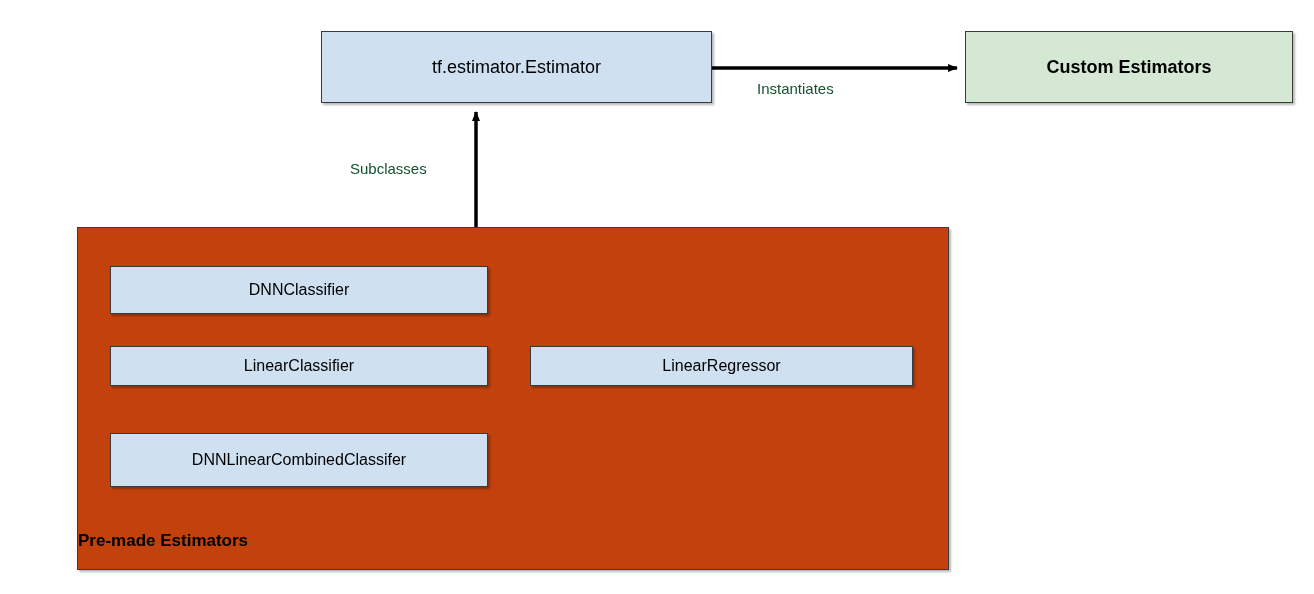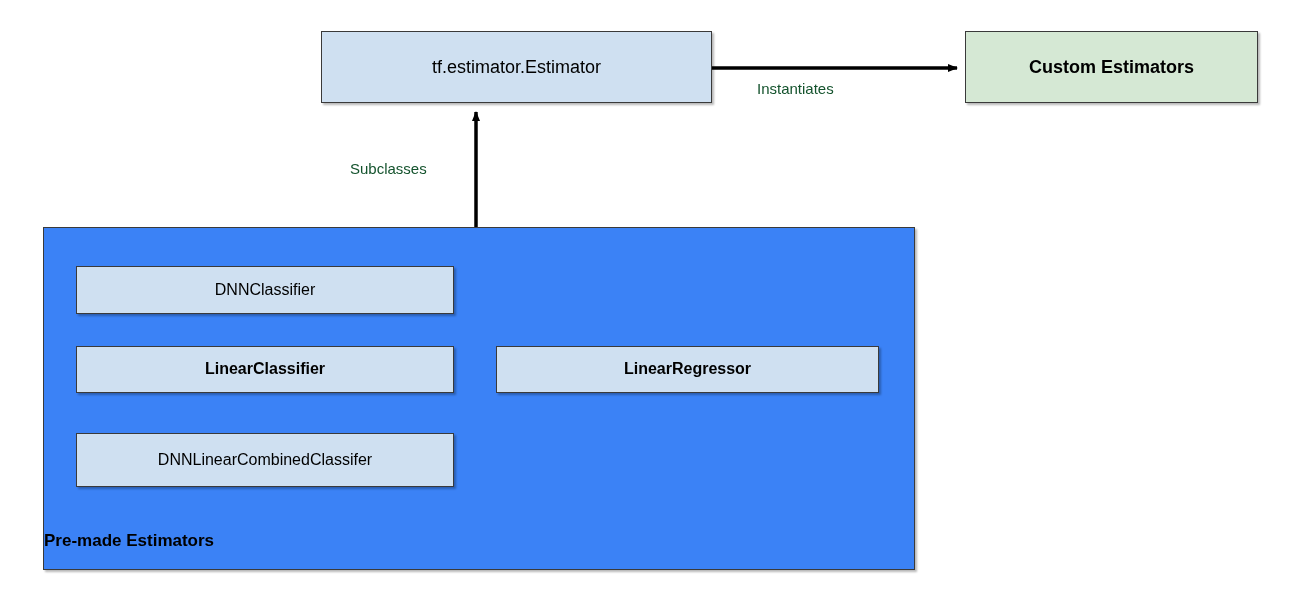--- a/index.html
+++ b/index.html
@@ -27,36 +27,36 @@
     display: flex;
     align-items: center;
     justify-content: center;
     text-align: center;
     color: #000000;
     line-height: 1.15;
     box-shadow: 2px 2px 2px rgba(0,0,0,0.28);
   }
   .node.blue   { background: #cfe0f1; }
   .node.green  { background: #d5e8d4; }
-  .node.orange { background: #3b82f6; }
+  .node.orange { background: #c2410c; margin-left: 34px; }
 
   
   #root-node {
     left: 281px;
     top: 31px;
     width: 391px;
     height: 72px;
     font-size: 18px;
     margin-left: 40px;
   }
   
   #custom-node {
     left: 965px;
     top: 31px;
-    width: 293px;
+    width: 328px;
     height: 72px;
     font-size: 18px;
     font-weight: bold;
   }
   
   #premade-container {
     left: 43px;
     top: 227px;
     width: 872px;
     height: 343px;
@@ -82,21 +82,21 @@
     align-items: center;
     justify-content: center;
     text-align: center;
     font-size: 16px;
     color: #000000;
     box-shadow: 2px 2px 2px rgba(0,0,0,0.28);
   }
   .col-left  { left: 32px;  width: 378px; }
   .col-right { left: 452px; width: 383px; }
   .row-1 { top: 38px;  height: 48px; }
-  .row-2 { top: 118px; height: 47px; font-weight: bold; }
+  .row-2 { top: 118px; height: 40px; }
   .row-3 { top: 205px; height: 54px; }
 
   
   .edge-label {
     position: absolute;
     font-size: 15px;
     color: #14532d;
     white-space: nowrap;
   }
   #label-instantiates {

